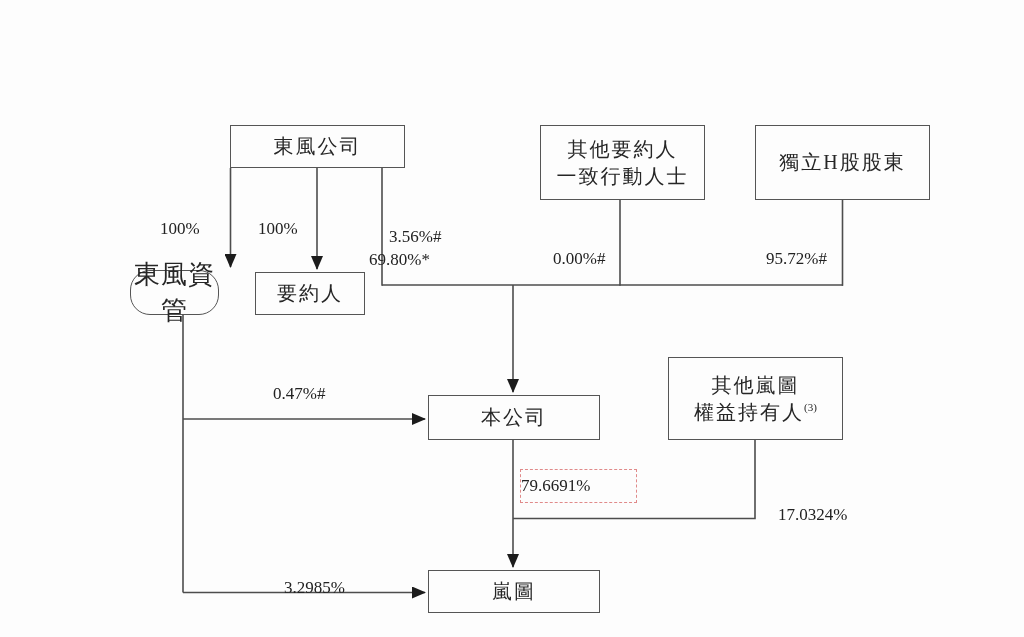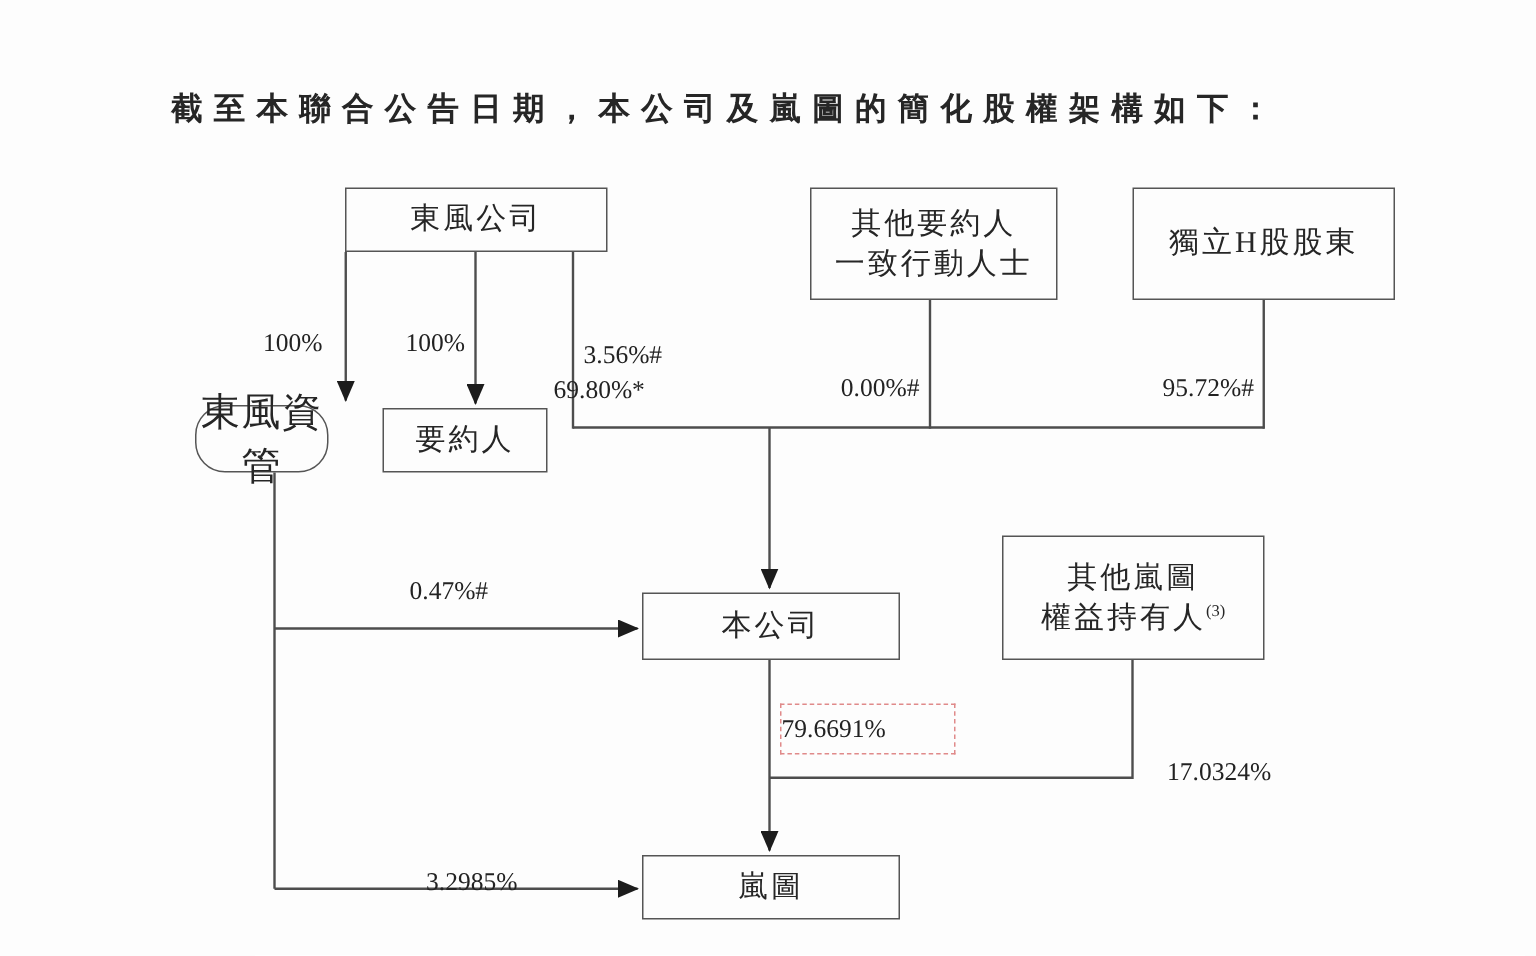--- a/index.html
+++ b/index.html
@@ -36,36 +36,35 @@
     text-align:center;
     color:#262626;
   }
   .node sup{font-size:11px;letter-spacing:0;vertical-align:super;line-height:0;}
   .pct{
     position:absolute;
     font-size:17px;
     color:#222222;
     white-space:nowrap;
   }
-  .pct.right{text-align:right;}
+  .pct.right{text-align:left;}
   .highlight-box{
     position:absolute;
     box-sizing:border-box;
     border:1.6px dashed #e08a8a;
     background:#fdfdfd;
     display:flex;align-items:center;justify-content:flex-start;
     font-size:17px;color:#222222;
   }
 </style>
 </head>
 <body>
 
 <div class="stage">
 
-  <div class="title">截至本聯合公告日期，本公司及嵐圖的簡化股權架構如下：</div>
 
   <svg class="wires" viewBox="0 0 1024 637">
     <defs>
       <marker id="arrow" markerUnits="userSpaceOnUse" markerWidth="14" markerHeight="12" viewBox="0 0 14 12" refX="13" refY="6" orient="auto">
         <path d="M0,0 L14,6 L0,12 z" fill="#1c1c1c"></path>
       </marker>
     </defs>
     <g stroke="#4d4d4d" stroke-width="1.6" fill="none">
       <path d="M230.5 168 V267" marker-end="url(#arrow)"></path>
       <path d="M317 168 V269" marker-end="url(#arrow)"></path>

